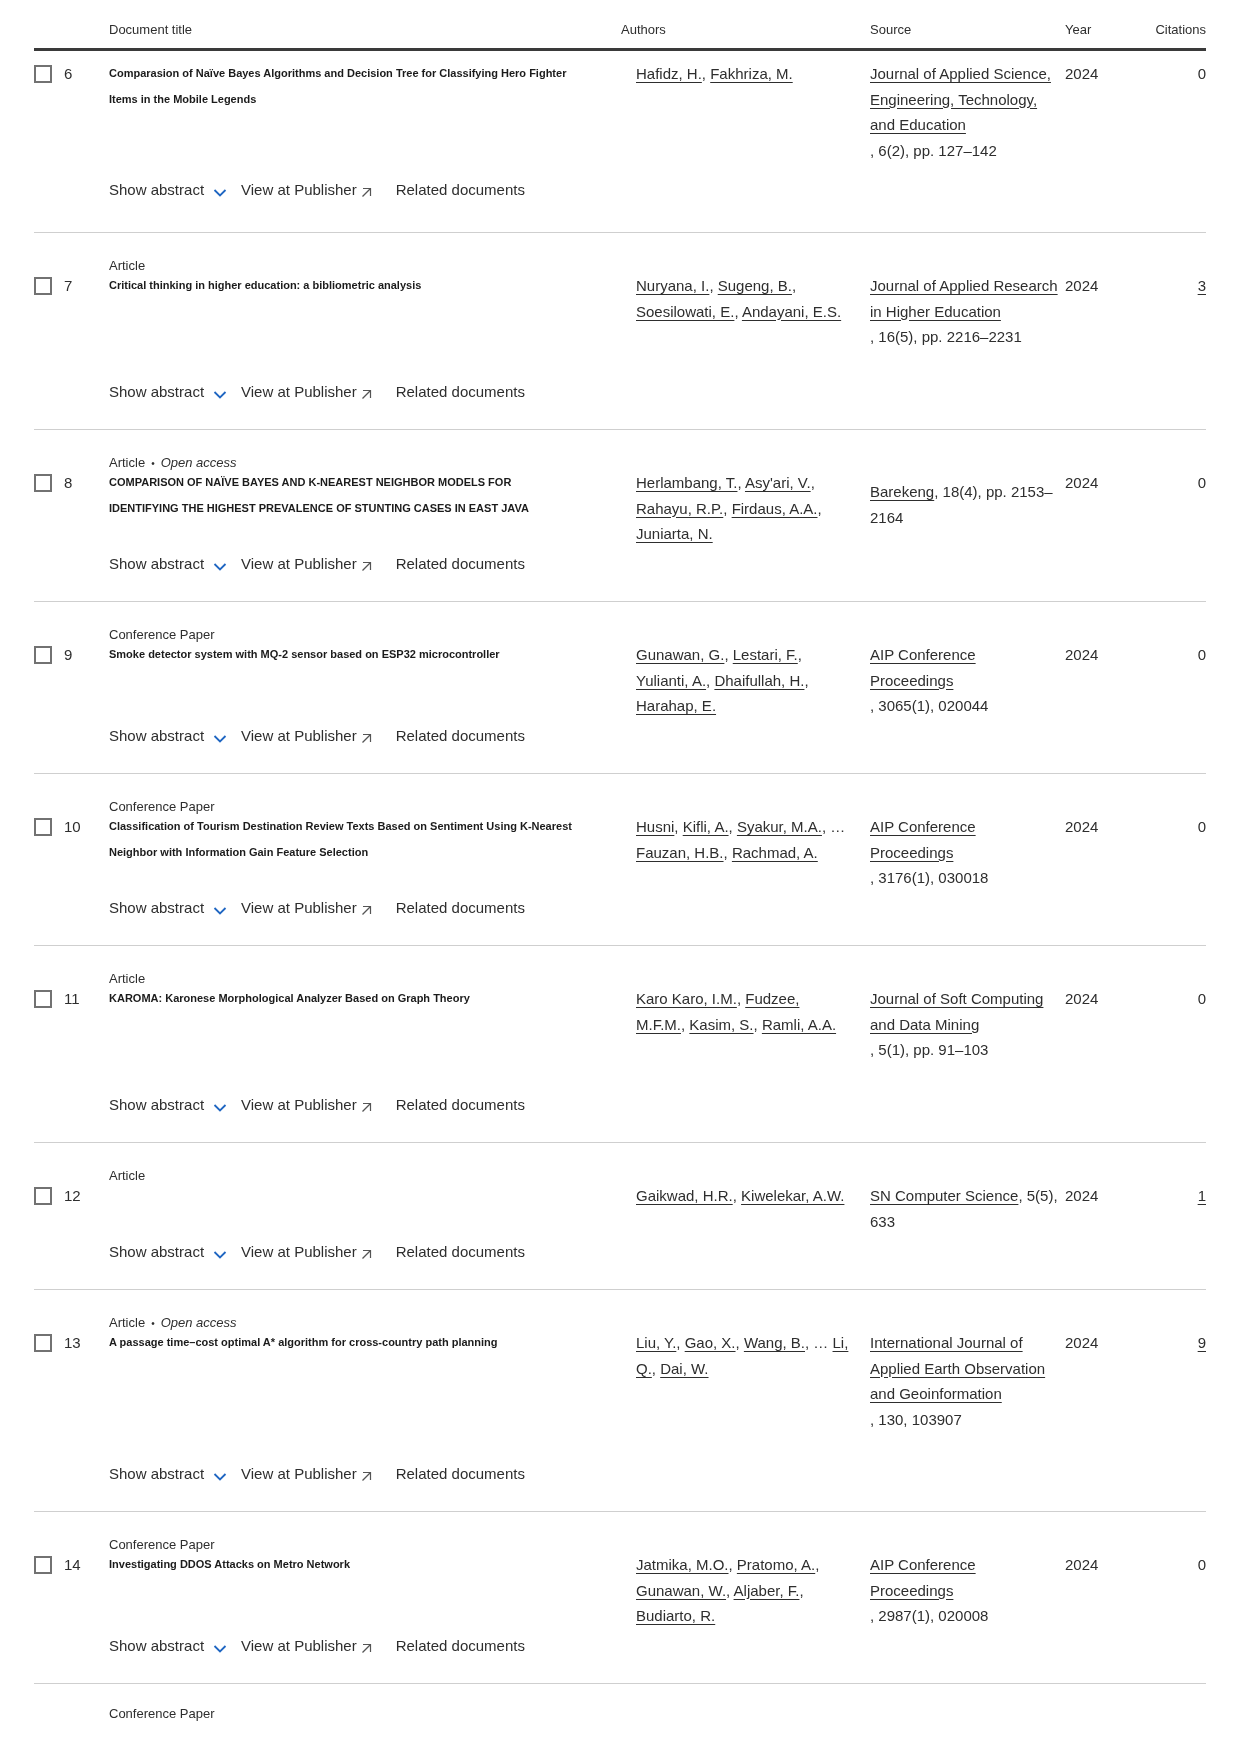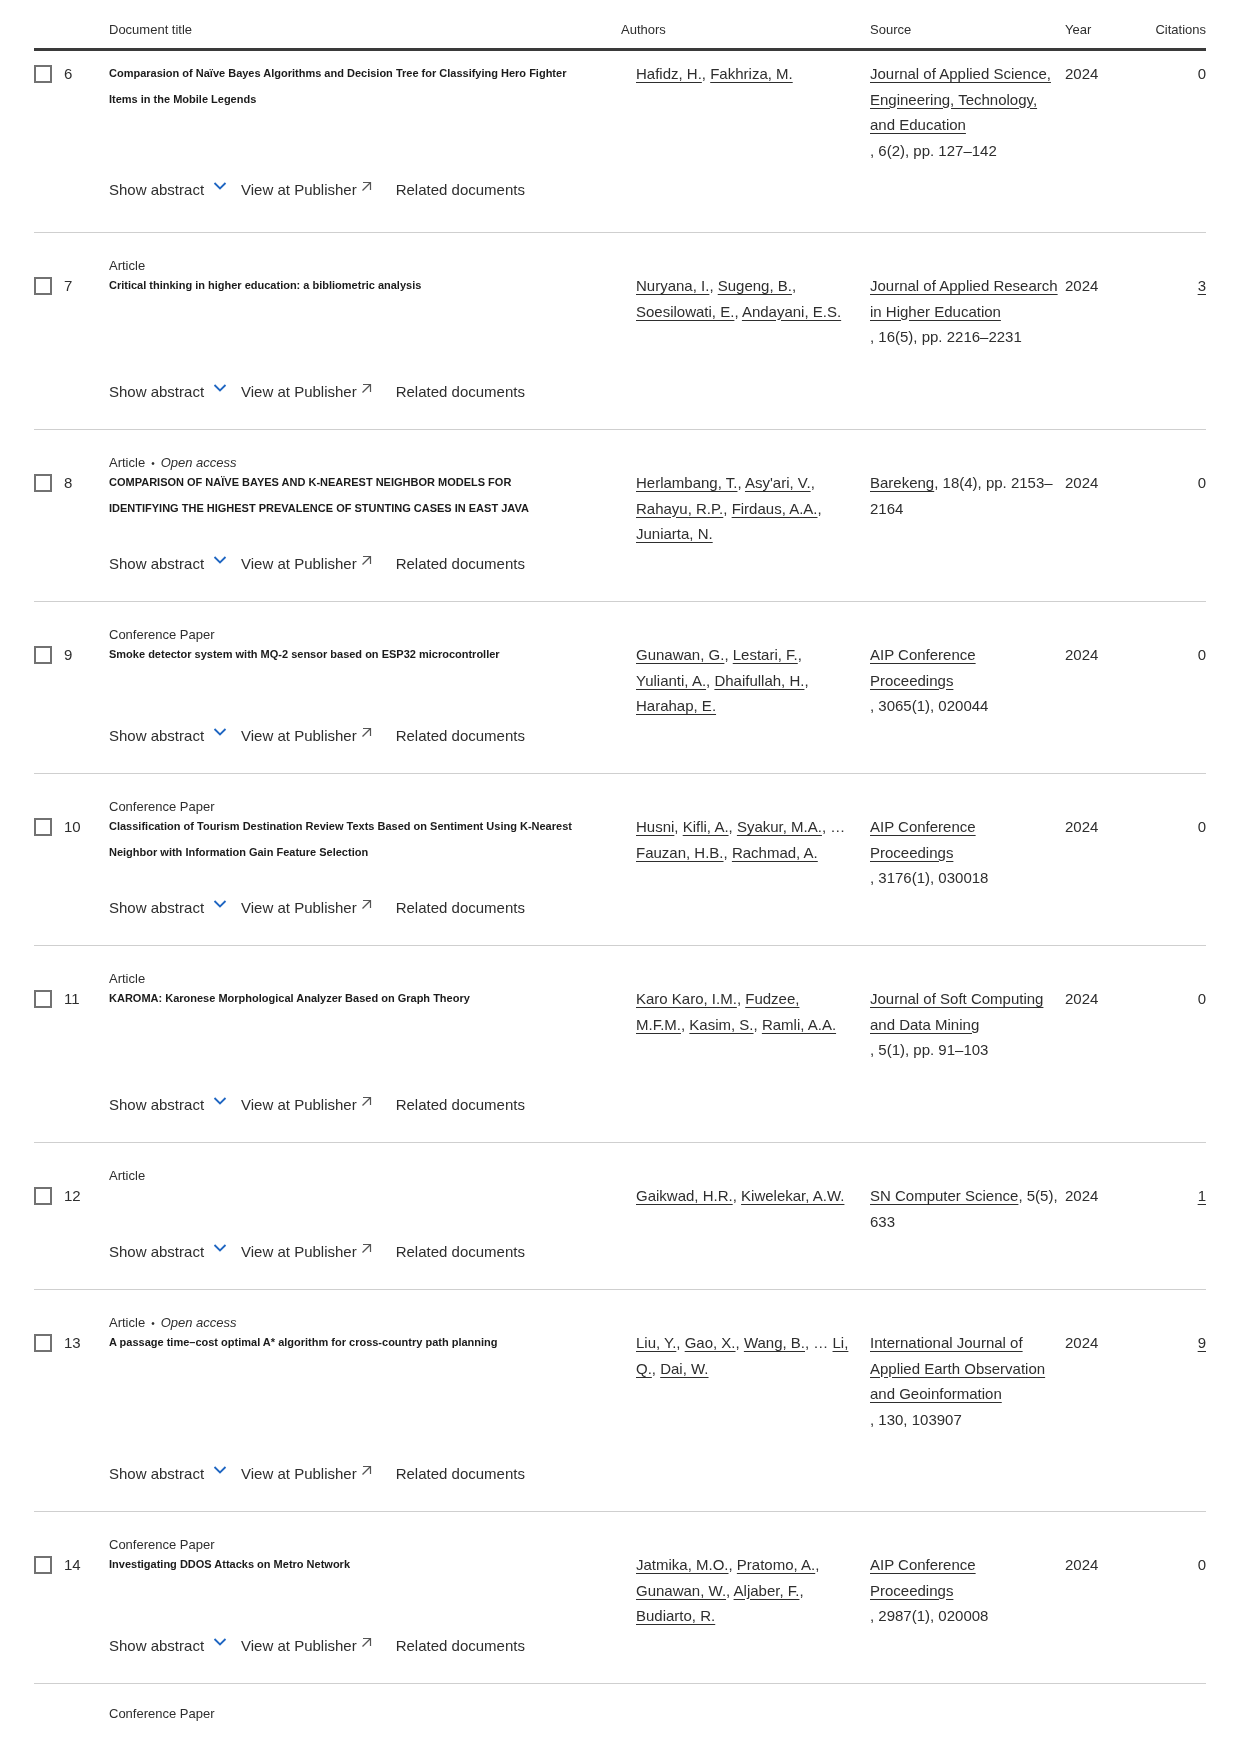--- a/index.html
+++ b/index.html
@@ -46,21 +46,21 @@
   .source {
     position: absolute; left: 836px; width: 190px;
     font-size: 15px; line-height: 25.5px; color: #2e2e2e;
   }
   .year { position: absolute; left: 1031px; font-size: 15px; line-height: 25.5px; color: #2e2e2e; }
   .cit { position: absolute; right: 0; font-size: 15px; line-height: 25.5px; color: #2e2e2e; text-align: right; }
   .actions {
     position: absolute; left: 75px; font-size: 15px; color: #2e2e2e;
     display: flex; align-items: center;
   }
-  .actions .act { display: inline-flex; align-items: flex-start; cursor: pointer; }
+  .actions .act { display: inline-flex; align-items: flex-end; cursor: pointer; }
   .chev { margin-left: 9px; margin-right: 14px; width: 14px; height: 10px; }
   .ext { margin-left: 4px; margin-right: 24px; width: 11px; height: 11px; }
   .tail-type { position: absolute; left: 109px; top: 1706px; font-size: 13px; color: #2e2e2e; }
 </style>
 </head>
 <body>
 
 <div class="table">
   <div class="header">
     <span class="h-title">Document title</span>
@@ -120,21 +120,21 @@
           </span>
           <span class="act">Related documents</span>
         </div>
       </div>
       <div class="row" style="height: 171px;">
         <div class="doctype" style="top:25px"><span>Article</span><span class="dot">•</span><span class="oa">Open access</span></div>
         <div class="checkbox" style="top:44px"></div>
         <div class="num" style="top:44px">8</div>
         <div class="title" style="top:40px">COMPARISON OF NAÏVE BAYES AND K-NEAREST NEIGHBOR MODELS FOR IDENTIFYING THE HIGHEST PREVALENCE OF STUNTING CASES IN EAST JAVA</div>
         <div class="authors" style="top:40px"><a>Herlambang, T.</a>, <a>Asy'ari, V.</a>, <a>Rahayu, R.P.</a>, <a>Firdaus, A.A.</a>, <a>Juniarta, N.</a></div>
-        <div class="source" style="top:40px"><a>Barekeng</a><span>, 18(4), pp. 2153–2164</span></div>
+        <div class="source" style="top:49px"><a>Barekeng</a><span>, 18(4), pp. 2153–2164</span></div>
         <div class="year" style="top:40px">2024</div>
         <div class="cit" style="top:40px">0</div>
         <div class="actions" style="top:125px">
           <span class="act">
             <span>Show abstract</span>
             <svg class="chev" viewBox="0 0 14 10">
               <polyline points="1.5,2 7,7.5 12.5,2" fill="none" stroke="#1f66c2" stroke-width="1.8"></polyline>
             </svg>
           </span>
           <span class="act">

